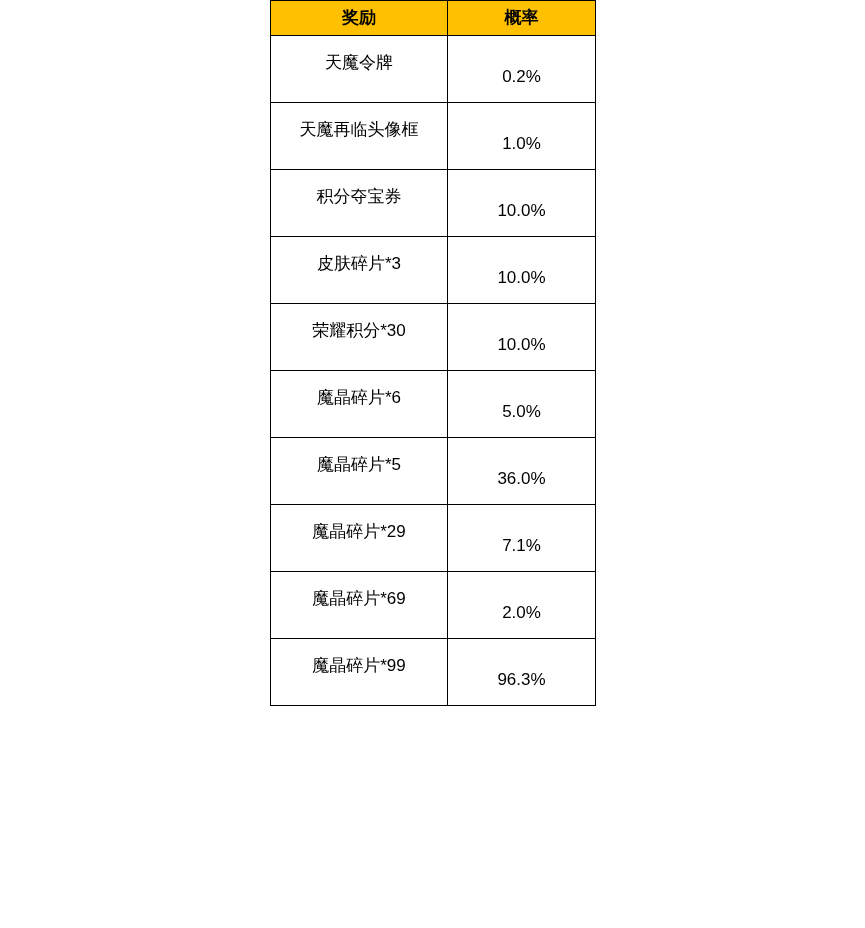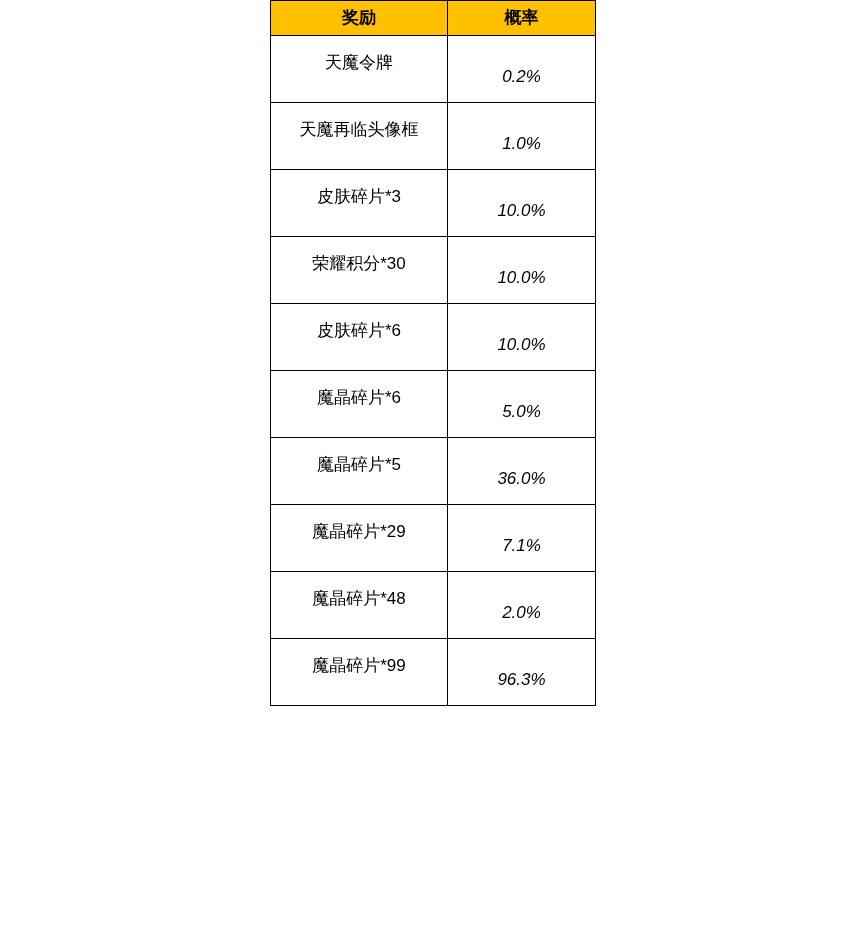--- a/index.html
+++ b/index.html
@@ -53,21 +53,20 @@
     display: block;
     text-align: center;
     padding-bottom: 12px;
     line-height: 1.2;
   }
   .cell-prob {
     display: block;
     text-align: center;
     padding-top: 16px;
     line-height: 1.2;
-    font-style: italic;
   }
 </style>
 </head>
 <body>
 
 <div class="sheet">
   <table class="prob-table">
     <colgroup>
       <col class="c-reward">
       <col class="c-prob">
@@ -90,37 +89,37 @@
       <tr>
         <td>
             <span class="cell-reward">天魔再临头像框</span>
           </td>
         <td>
             <span class="cell-prob">1.0%</span>
           </td>
       </tr>
       <tr>
         <td>
+            <span class="cell-reward">积分夺宝券</span>
+          </td>
+        <td>
+            <span class="cell-prob">10.0%</span>
+          </td>
+      </tr>
+      <tr>
+        <td>
             <span class="cell-reward">皮肤碎片*3</span>
           </td>
         <td>
             <span class="cell-prob">10.0%</span>
           </td>
       </tr>
       <tr>
         <td>
             <span class="cell-reward">荣耀积分*30</span>
-          </td>
-        <td>
-            <span class="cell-prob">10.0%</span>
-          </td>
-      </tr>
-      <tr>
-        <td>
-            <span class="cell-reward">皮肤碎片*6</span>
           </td>
         <td>
             <span class="cell-prob">10.0%</span>
           </td>
       </tr>
       <tr>
         <td>
             <span class="cell-reward">魔晶碎片*6</span>
           </td>
         <td>
@@ -138,21 +137,21 @@
       <tr>
         <td>
             <span class="cell-reward">魔晶碎片*29</span>
           </td>
         <td>
             <span class="cell-prob">7.1%</span>
           </td>
       </tr>
       <tr>
         <td>
-            <span class="cell-reward">魔晶碎片*48</span>
+            <span class="cell-reward">魔晶碎片*69</span>
           </td>
         <td>
             <span class="cell-prob">2.0%</span>
           </td>
       </tr>
       <tr>
         <td>
             <span class="cell-reward">魔晶碎片*99</span>
           </td>
         <td>

